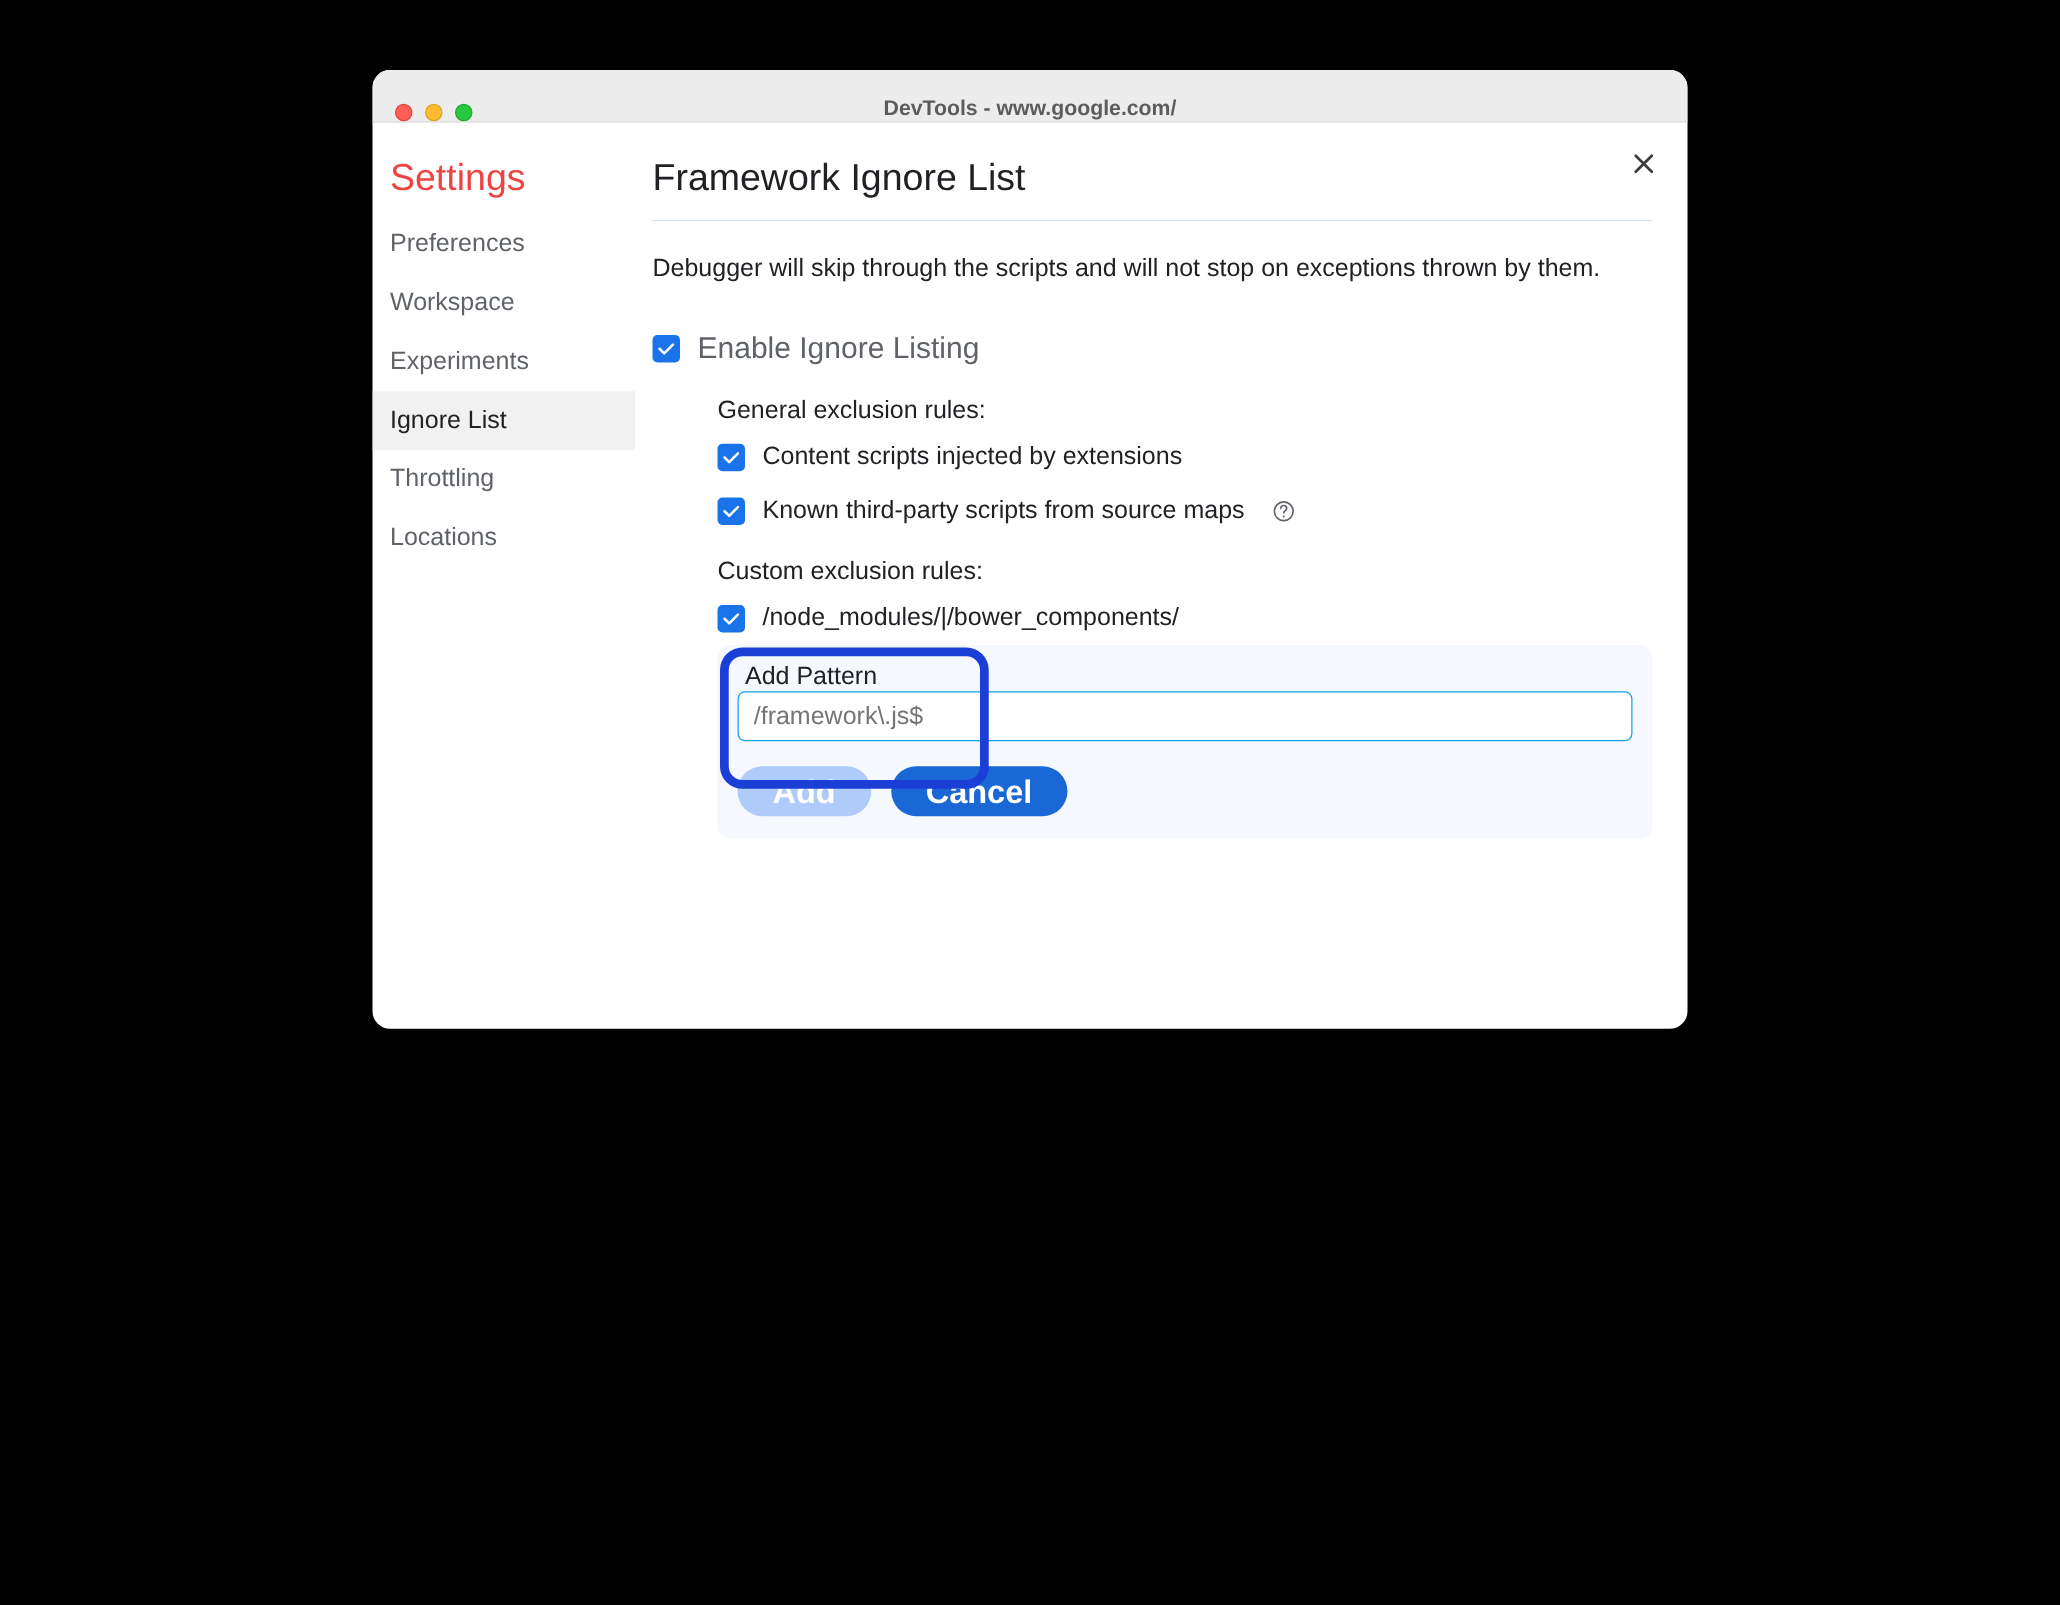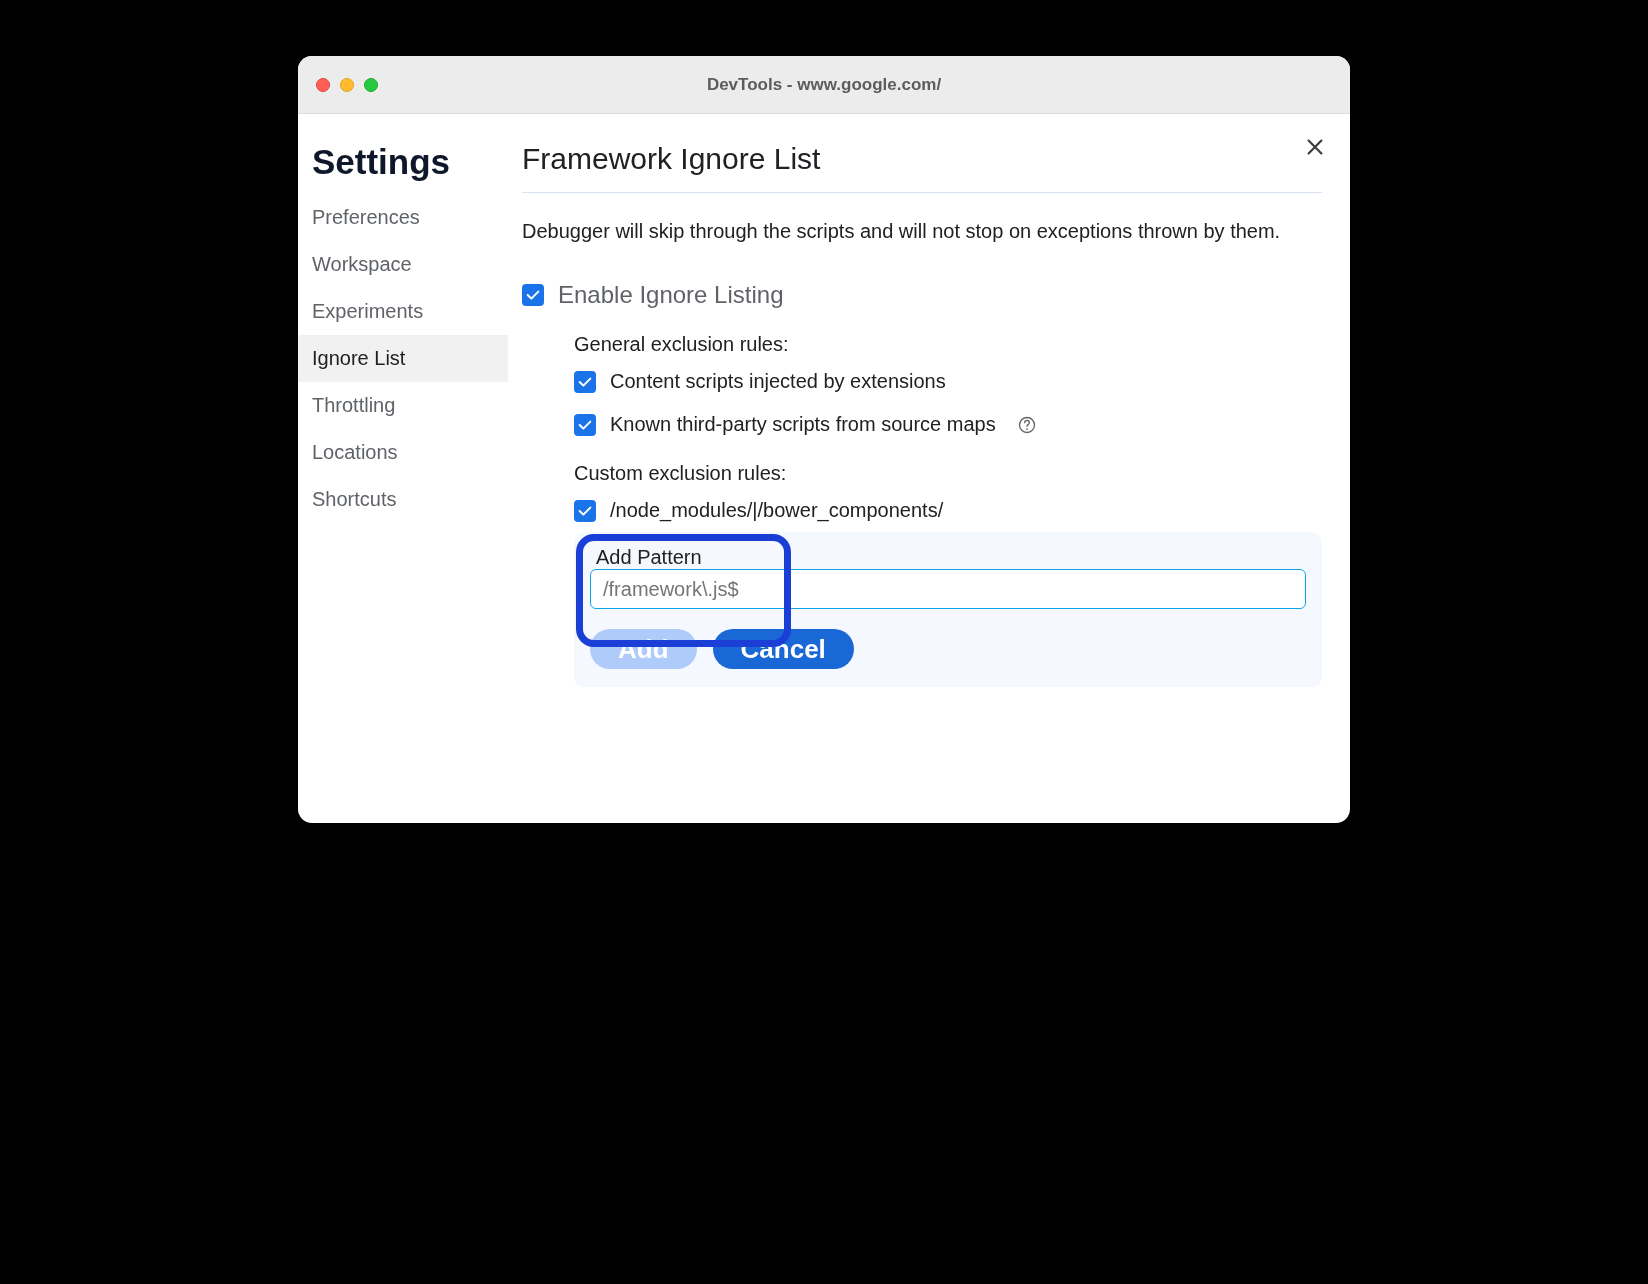--- a/index.html
+++ b/index.html
@@ -17,24 +17,24 @@
   width: 1052px;
   height: 767px;
   background: #fff;
   border-radius: 14px;
   overflow: hidden;
   box-shadow: 0 30px 60px rgba(0,0,0,0.6);
   display: flex;
   flex-direction: column;
 }
 .titlebar {
-  height: 58px;
+  height: 42px;
   background: #ececec;
   display: flex;
-  align-items: center;
+  align-items: flex-end;
   position: relative;
   border-bottom: 1px solid #dcdcdc;
 }
 .traffic-lights {
   display: flex;
   gap: 10px;
   position: absolute;
   left: 18px;
 }
 .tl { width: 14px; height: 14px; border-radius: 50%; }
@@ -58,23 +58,23 @@
   right: 24px;
   cursor: pointer;
 }
 .close-x svg { width: 22px; height: 22px; }
 
 .sidebar {
   width: 210px;
   padding: 28px 0 0 0;
 }
 .sidebar-title {
-  font-size: 35px;
-  font-weight: 700;
-  color: #0f172a;
+  font-size: 30px;
+  font-weight: 400;
+  color: #ef4444;
   padding: 0 0 12px 14px;
 }
 .sidebar-item {
   font-size: 20px;
   color: #5f6368;
   padding: 12px 14px;
   cursor: pointer;
 }
 .sidebar-item.selected {
   background: #f1f1f1;
@@ -223,21 +223,20 @@
     </div>
 
     <div class="sidebar">
       <div class="sidebar-title">Settings</div>
       <div class="sidebar-item">Preferences</div>
       <div class="sidebar-item">Workspace</div>
       <div class="sidebar-item">Experiments</div>
       <div class="sidebar-item selected">Ignore List</div>
       <div class="sidebar-item">Throttling</div>
       <div class="sidebar-item">Locations</div>
-      <div class="sidebar-item">Shortcuts</div>
     </div>
 
     <div class="main">
       <div class="page-title">Framework Ignore List</div>
       <div class="description">Debugger will skip through the scripts and will not stop on exceptions thrown by them.</div>
 
       <div class="check-row">
         <div class="checkbox">
           <svg viewBox="0 0 24 24">
               <path d="M4 12 L9.5 17.5 L20 7" stroke="#fff" stroke-width="3" fill="none" stroke-linecap="round" stroke-linejoin="round"></path>

